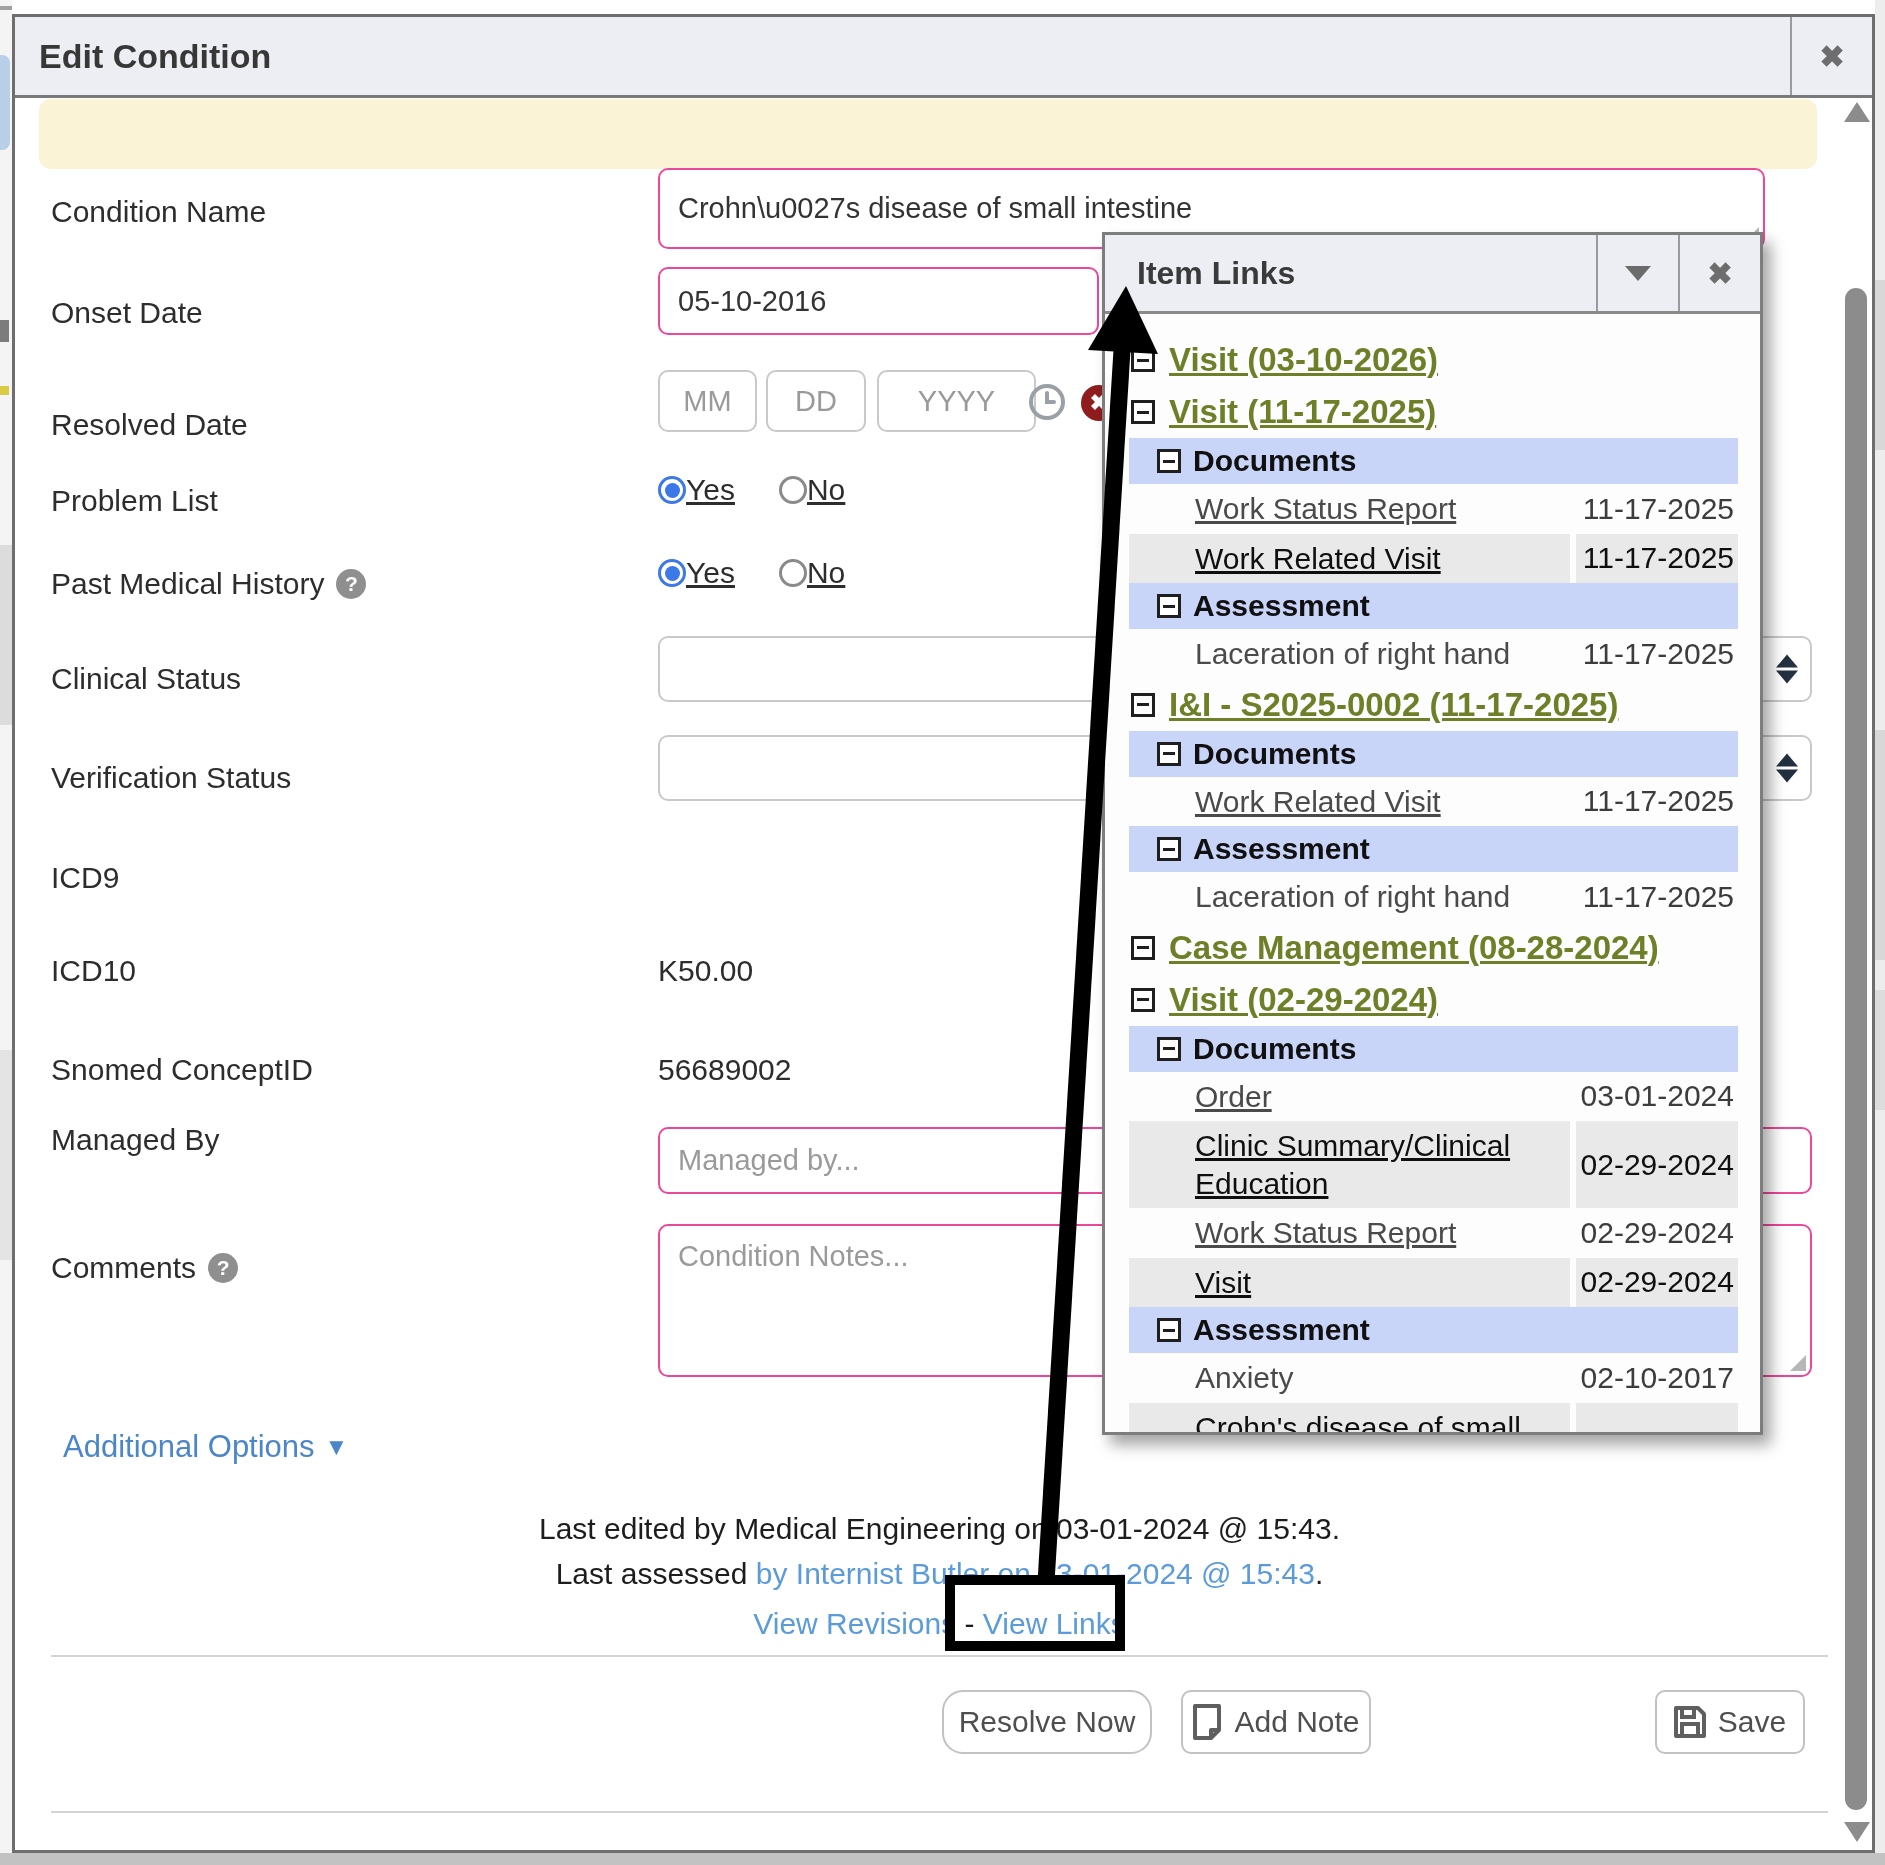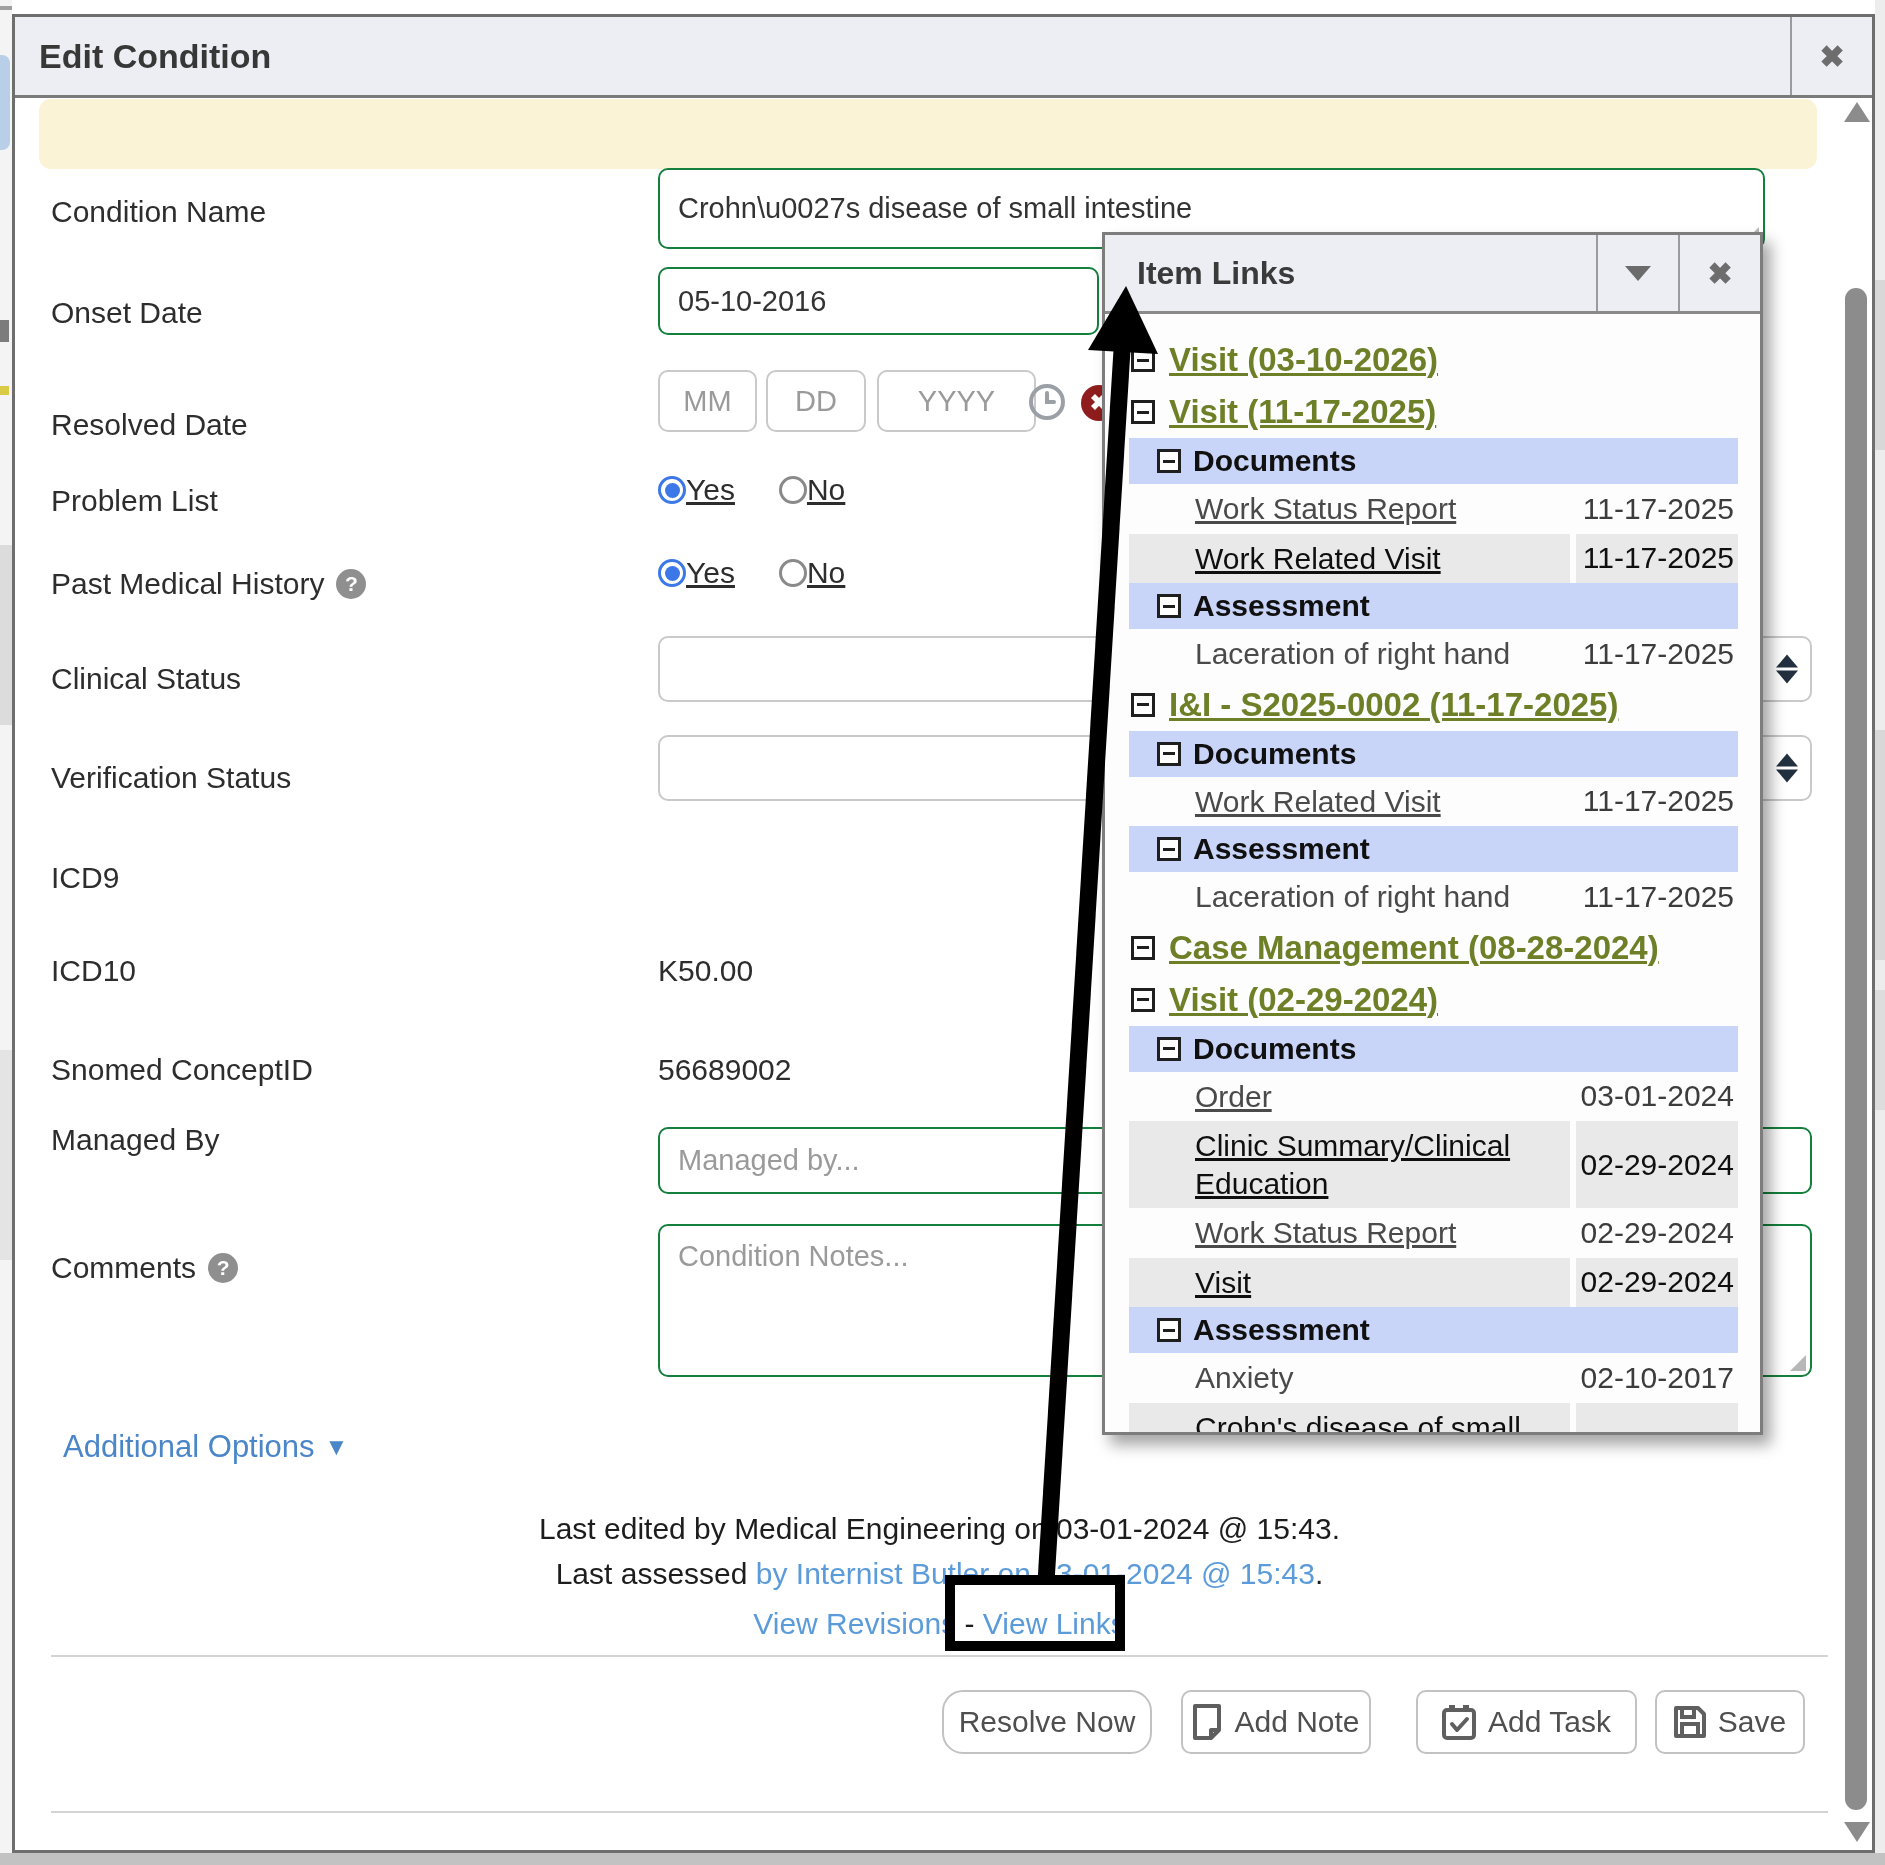--- a/index.html
+++ b/index.html
@@ -21,21 +21,21 @@
   .modal-close{position:absolute;right:0;top:0;width:80px;height:78px;border-left:2px solid #9a9aa2;
                display:flex;align-items:center;justify-content:center;cursor:pointer;}
   .x-glyph{font-size:30px;font-weight:bold;color:#6d6d6d;}
 
   .banner{position:absolute;left:24px;top:82px;width:1778px;height:70px;background:#faf3d6;border-radius:12px;}
 
   
   .lbl{position:absolute;font-size:30px;color:#2d2d2d;display:flex;align-items:center;gap:12px;}
   .qicon{width:30px;height:30px;border-radius:50%;background:#8f8f8f;color:#fff;font-size:21px;font-weight:bold;
          display:inline-flex;align-items:center;justify-content:center;}
-  .inp{position:absolute;border:2px solid #15803d;border-radius:10px;box-sizing:border-box;background:#fff;
+  .inp{position:absolute;border:2px solid #ec4899;border-radius:10px;box-sizing:border-box;background:#fff;
        font-size:29px;color:#333;font-family:"Liberation Sans",sans-serif;padding:0 18px;}
   .inp::placeholder{color:#9a9a9a;}
   .valtext{position:absolute;font-size:30px;color:#2d2d2d;}
   .grip{position:absolute;width:16px;height:16px;right:4px;bottom:4px;
         background:linear-gradient(135deg,transparent 50%,#b7b7b7 50%);
         clip-path:polygon(100% 0,100% 100%,0 100%);}
   .datebox{position:absolute;border:2px solid #c9c9c9;border-radius:10px;box-sizing:border-box;
            display:flex;align-items:center;justify-content:center;font-size:29px;color:#9a9a9a;background:#fff;}
   .radio{display:inline-flex;align-items:center;font-size:30px;color:#2d2d2d;text-decoration:underline;}
   .rdot{width:28px;height:28px;border-radius:50%;box-sizing:border-box;display:inline-flex;
@@ -255,29 +255,20 @@
   <div class="btn" style="left:927px;top:1673px;width:210px;border-radius:21px;">
     <span>Resolve Now</span>
   </div>
   <div class="btn" style="left:1166px;top:1673px;width:190px;">
     <svg width="30" height="36" viewBox="0 0 30 36">
       <path d="M3 2 H27 V26 L19 34 H3 Z" fill="none" stroke="#5f5f5f" stroke-width="4" stroke-linejoin="round"></path>
       <path d="M27 26 H19 V34" fill="none" stroke="#5f5f5f" stroke-width="4" stroke-linejoin="round"></path>
     </svg>
     <span>Add Note</span>
   </div>
-  <div class="btn" style="left:1401px;top:1673px;width:221px;">
-    <svg width="34" height="36" viewBox="0 0 34 36">
-      <rect x="2" y="6" width="30" height="28" rx="3" fill="none" stroke="#5f5f5f" stroke-width="4"></rect>
-      <rect x="7" y="1" width="6" height="7" fill="#5f5f5f"></rect>
-      <rect x="21" y="1" width="6" height="7" fill="#5f5f5f"></rect>
-      <path d="M10 20 L15 26 L25 15" fill="none" stroke="#5f5f5f" stroke-width="4" stroke-linecap="round" stroke-linejoin="round"></path>
-    </svg>
-    <span>Add Task</span>
-  </div>
   <div class="btn" style="left:1640px;top:1673px;width:150px;">
     <svg width="32" height="32" viewBox="0 0 32 32">
       <path d="M2 2 H24 L30 8 V30 H2 Z" fill="none" stroke="#5f5f5f" stroke-width="4" stroke-linejoin="round"></path>
       <rect x="8" y="2" width="12" height="9" fill="none" stroke="#5f5f5f" stroke-width="4"></rect>
       <rect x="8" y="18" width="16" height="12" fill="none" stroke="#5f5f5f" stroke-width="4"></rect>
     </svg>
     <span>Save</span>
   </div>
 
   <div class="divider" style="top:1794px;"></div>

